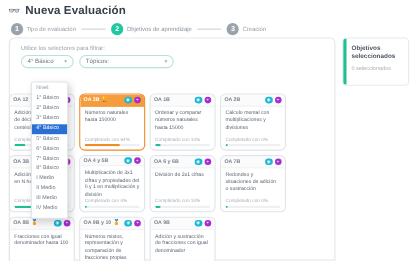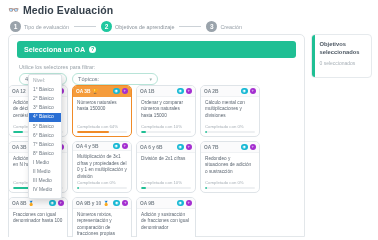--- a/index.html
+++ b/index.html
@@ -133,45 +133,41 @@
   .dd-item.header { color:#9aa3aa; }
   .dd-item.sel { background:#2a6fd4; color:#fff; }
 </style>
 </head>
 <body>
 
 <div id="app">
 
   <div class="titlebar">
     <span class="title-icon">👓</span>
-    <span class="page-title">Medio Evaluación</span>
+    <span class="page-title">Nueva Evaluación</span>
   </div>
 
   <div class="stepper">
     <div class="step">
       <span class="step-num">1</span>
       <span class="step-label">Tipo de evaluación</span>
     </div>
     <span class="step-sep"></span>
     <div class="step active">
       <span class="step-num">2</span>
       <span class="step-label">Objetivos de aprendizaje</span>
     </div>
     <span class="step-sep"></span>
     <div class="step">
       <span class="step-num">3</span>
       <span class="step-label">Creación</span>
     </div>
   </div>
 
   <div class="panel">
-    <div class="panel-head">
-      <span class="panel-head-title">Selecciona un OA</span>
-      <span class="info-icon">?</span>
-    </div>
 
     <div class="filter-hint">Utilice los selectores para filtrar:</div>
 
     <div class="selects">
       <div class="select level">
         <span class="select-text">4° Básico</span>
         <span class="caret">▾</span>
       </div>
       <div class="select topic">
         <span class="select-text">Tópicos:</span>

